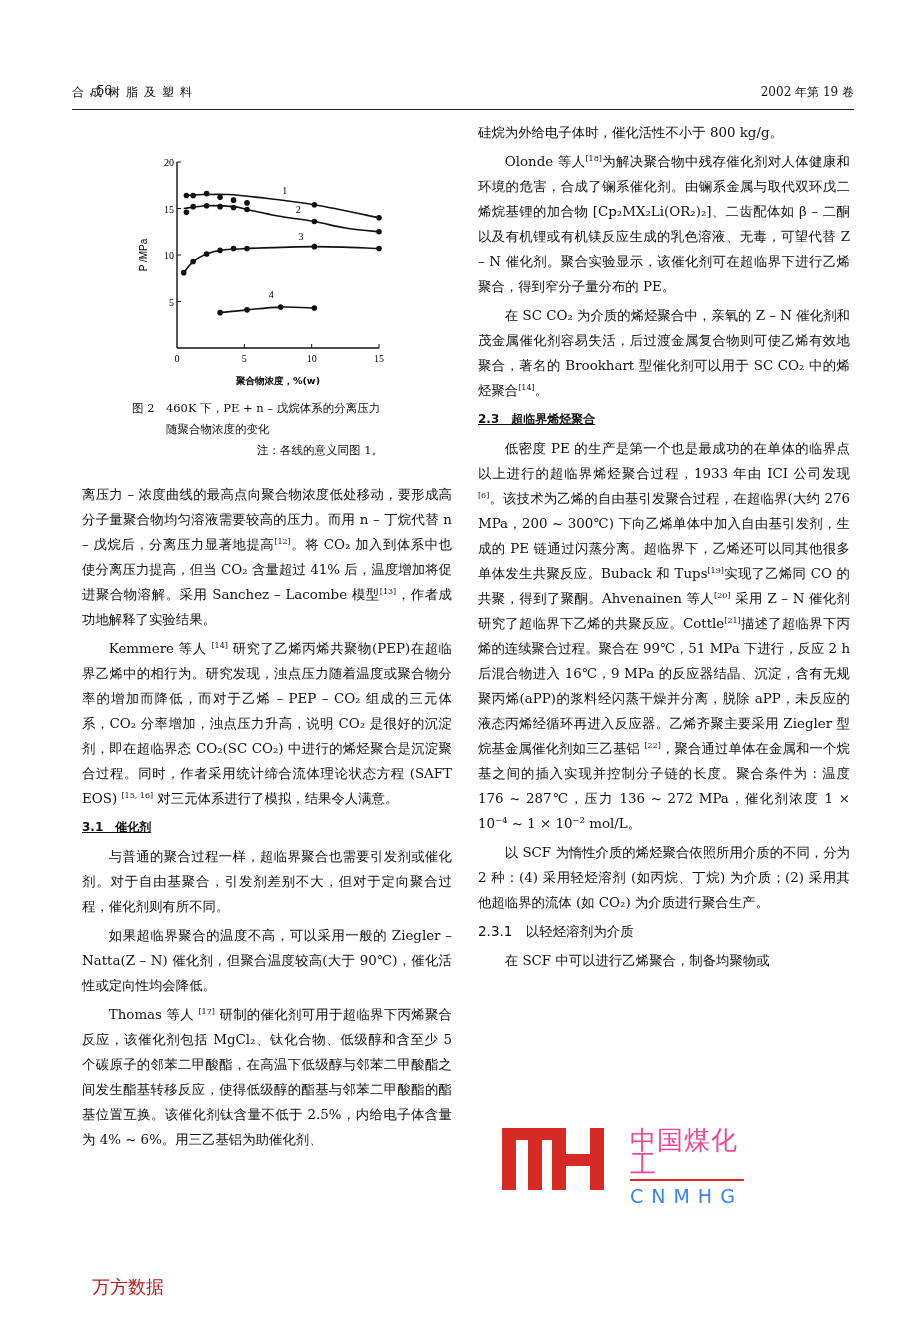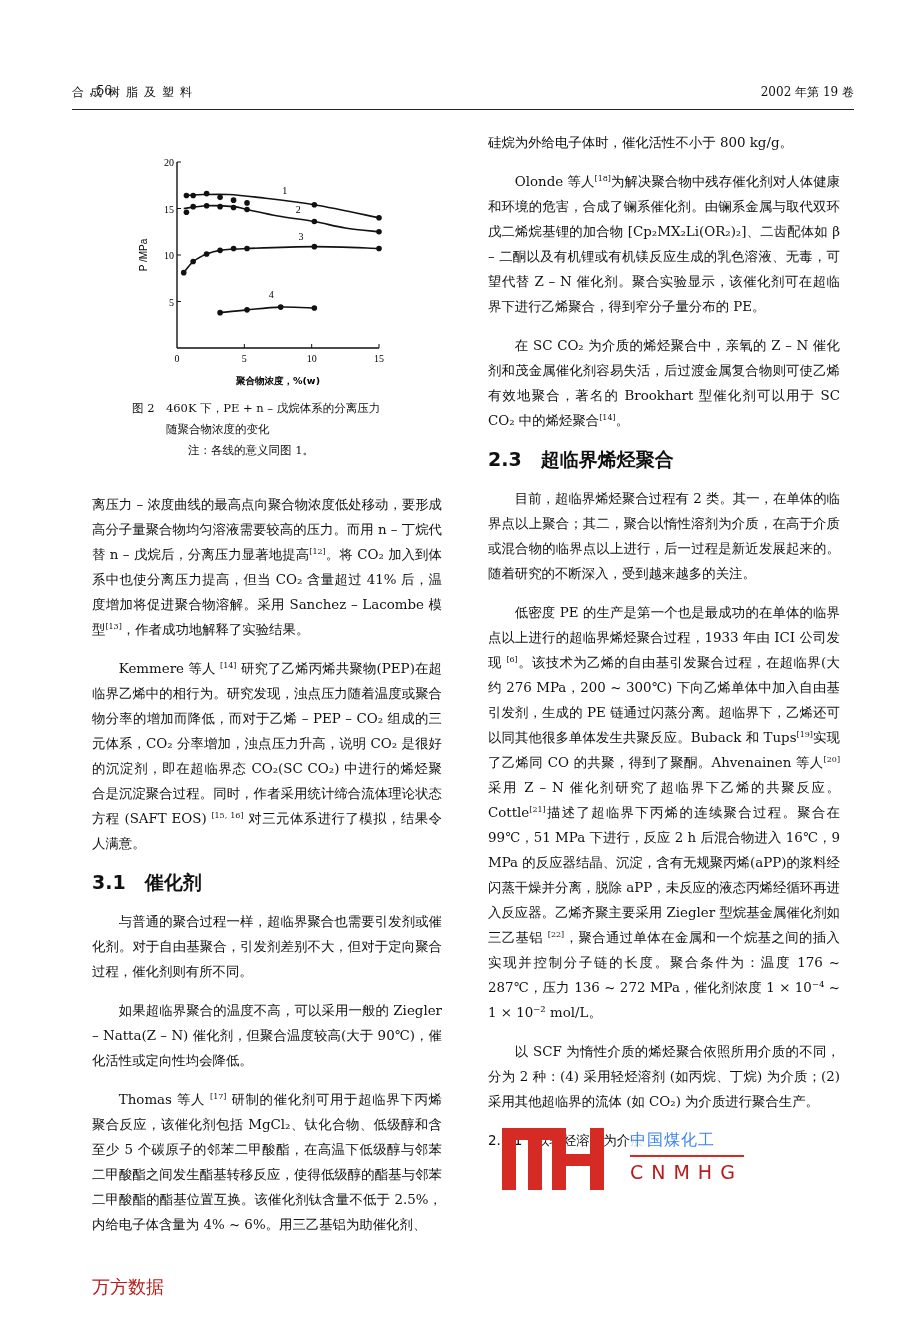--- a/index.html
+++ b/index.html
@@ -7,40 +7,40 @@
          font-family: "DejaVu Serif", "Liberation Serif", serif; color: #111; }
   .header { position: absolute; left: 72px; top: 80px; width: 782px; height: 24px; font-size: 12px; }
   .header .pg { position: absolute; left: 17px; top: 4px; }
   .header .journal { position: absolute; left: 0; right: 0; top: 4px; text-align: left; letter-spacing: 6px; }
   .header .issue { position: absolute; right: 0; top: 4px; margin-left: 32px; }
   .header-rule { position: absolute; left: 72px; top: 109px; width: 782px; height: 1px; background: #222; }
 
   .col { position: absolute; font-size: 13.4px; line-height: 25px; text-align: justify; }
   .col-left { left: 78px; top: 478px; width: 378px; }
   .col-right { left: 474px; top: 116px; width: 380px; }
-  .col p { margin: 14px; }
+  .col p { margin: 4px; }
   .ind { text-indent: 2em; }
-  .h2 { font-family: "DejaVu Sans", "Liberation Sans", sans-serif; font-weight: bold; font-size: 19px; margin: 0; }
+  .h2 { font-family: "DejaVu Sans", "Liberation Sans", sans-serif; font-weight: bold; font-size: 12px; margin: 0; text-decoration: underline; }
   .h3 { font-family: "DejaVu Sans", "Liberation Sans", sans-serif; font-size: 13.5px; margin: 0; }
   sup { font-size: 8px; line-height: 0; }
 
   .figure { position: absolute; left: 135px; top: 150px; width: 270px; height: 240px; }
   .figure svg { position: absolute; left: 0; top: 0; }
   .caption { position: absolute; left: 132px; top: 398px; width: 320px; font-size: 11.5px; line-height: 21px; }
   .caption .l2 { padding-left: 34px; }
-  .caption .note { padding-left: 56px; }
+  .caption .note { padding-left: 56px; text-align: center; }
 
   .footer { position: absolute; left: 92px; top: 1275px; font-family: "DejaVu Sans", "Liberation Sans", sans-serif; font-size: 18px; color: #b91c1c; }
 
   .watermark { position: absolute; left: 502px; top: 1128px; width: 240px; height: 62px; }
   .wm-logo { position: absolute; left: 0; top: 0; width: 110px; height: 62px; }
   .wm-text { position: absolute; left: 128px; top: 0; font-family: "DejaVu Sans", "Liberation Sans", sans-serif; }
-  .wm-cn { font-size: 16px; color: #3b82f6; line-height: 24px; letter-spacing: 1px; background: rgba(255,255,255,0.85); }
+  .wm-cn { font-size: 26px; color: #ec4899; line-height: 24px; letter-spacing: 1px; background: rgba(255,255,255,0.85); }
   .wm-rule { width: 114px; height: 2px; background: #d62b24; margin: 3px 0 3px 0; }
-  .wm-en { font-size: 19px; color: #b91c1c; letter-spacing: 8px; line-height: 24px; background: rgba(255,255,255,0.85); }
+  .wm-en { font-size: 19px; color: #3b82f6; letter-spacing: 8px; line-height: 24px; background: rgba(255,255,255,0.85); }
 </style>
 </head>
 <body>
 
 <div class="header">
   <span class="pg">. 56 .</span>
   <span class="journal">合成树脂及塑料</span>
   <span class="issue">2002 年第 19 卷</span>
 </div>
 <div class="header-rule"></div>
@@ -117,24 +117,24 @@
   <p class="ind">与普通的聚合过程一样，超临界聚合也需要引发剂或催化剂。对于自由基聚合，引发剂差别不大，但对于定向聚合过程，催化剂则有所不同。</p>
   <p class="ind">如果超临界聚合的温度不高，可以采用一般的 Ziegler – Natta(Z – N) 催化剂，但聚合温度较高(大于 90℃)，催化活性或定向性均会降低。</p>
   <p class="ind"><span>Thomas 等人 </span><sup>[17]</sup><span> 研制的催化剂可用于超临界下丙烯聚合反应，该催化剂包括 MgCl₂、钛化合物、低级醇和含至少 5 个碳原子的邻苯二甲酸酯，在高温下低级醇与邻苯二甲酸酯之间发生酯基转移反应，使得低级醇的酯基与邻苯二甲酸酯的酯基位置互换。该催化剂钛含量不低于 2.5%，内给电子体含量为 4% ~ 6%。用三乙基铝为助催化剂、</span></p>
 </div>
 
 <div class="col col-right">
   <p>硅烷为外给电子体时，催化活性不小于 800 kg/g。</p>
   <p class="ind"><span>Olonde 等人</span><sup>[18]</sup><span>为解决聚合物中残存催化剂对人体健康和环境的危害，合成了镧系催化剂。由镧系金属与取代双环戊二烯烷基锂的加合物 [Cp₂MX₂Li(OR₂)₂]、二齿配体如 β – 二酮以及有机锂或有机镁反应生成的乳色溶液、无毒，可望代替 Z – N 催化剂。聚合实验显示，该催化剂可在超临界下进行乙烯聚合，得到窄分子量分布的 PE。</span></p>
   <p class="ind"><span>在 SC CO₂ 为介质的烯烃聚合中，亲氧的 Z – N 催化剂和茂金属催化剂容易失活，后过渡金属复合物则可使乙烯有效地聚合，著名的 Brookhart 型催化剂可以用于 SC CO₂ 中的烯烃聚合</span><sup>[14]</sup><span>。</span></p>
   <p class="h2">2.3　超临界烯烃聚合</p>
-  <p class="ind">目前，超临界烯烃聚合过程有 2 类。其一，在单体的临界点以上聚合；其二，聚合以惰性溶剂为介质，在高于介质或混合物的临界点以上进行，后一过程是新近发展起来的。随着研究的不断深入，受到越来越多的关注。</p>
   <p class="ind"><span>低密度 PE 的生产是第一个也是最成功的在单体的临界点以上进行的超临界烯烃聚合过程，1933 年由 ICI 公司发现 </span><sup>[6]</sup><span>。该技术为乙烯的自由基引发聚合过程，在超临界(大约 276 MPa，200 ~ 300℃) 下向乙烯单体中加入自由基引发剂，生成的 PE 链通过闪蒸分离。超临界下，乙烯还可以同其他很多单体发生共聚反应。Buback 和 Tups</span><sup>[19]</sup><span>实现了乙烯同 CO 的共聚，得到了聚酮。Ahvenainen 等人</span><sup>[20]</sup><span> 采用 Z – N 催化剂研究了超临界下乙烯的共聚反应。Cottle</span><sup>[21]</sup><span>描述了超临界下丙烯的连续聚合过程。聚合在 99℃，51 MPa 下进行，反应 2 h 后混合物进入 16℃，9 MPa 的反应器结晶、沉淀，含有无规聚丙烯(aPP)的浆料经闪蒸干燥并分离，脱除 aPP，未反应的液态丙烯经循环再进入反应器。乙烯齐聚主要采用 Ziegler 型烷基金属催化剂如三乙基铝 </span><sup>[22]</sup><span>，聚合通过单体在金属和一个烷基之间的插入实现并控制分子链的长度。聚合条件为：温度 176 ~ 287℃，压力 136 ~ 272 MPa，催化剂浓度 1 × 10⁻⁴ ~ 1 × 10⁻² mol/L。</span></p>
   <p class="ind">以 SCF 为惰性介质的烯烃聚合依照所用介质的不同，分为 2 种：(4) 采用轻烃溶剂 (如丙烷、丁烷) 为介质；(2) 采用其他超临界的流体 (如 CO₂) 为介质进行聚合生产。</p>
   <p class="h3">2.3.1　以轻烃溶剂为介质</p>
+  <p class="ind">在 SCF 中可以进行乙烯聚合，制备均聚物或</p>
 </div>
 
 <div class="watermark">
   <svg class="wm-logo" viewBox="0 0 110 62">
     <g id="wm-logo-g">
         <rect x="0" y="0" width="14" height="62" fill="#d62b24"></rect>
         <rect x="0" y="0" width="60" height="12" fill="#d62b24"></rect>
         <rect x="26" y="0" width="14" height="62" fill="#d62b24"></rect>
         <rect x="50" y="0" width="14" height="62" fill="#d62b24"></rect>
         <rect x="50" y="26" width="50" height="12" fill="#d62b24"></rect>

